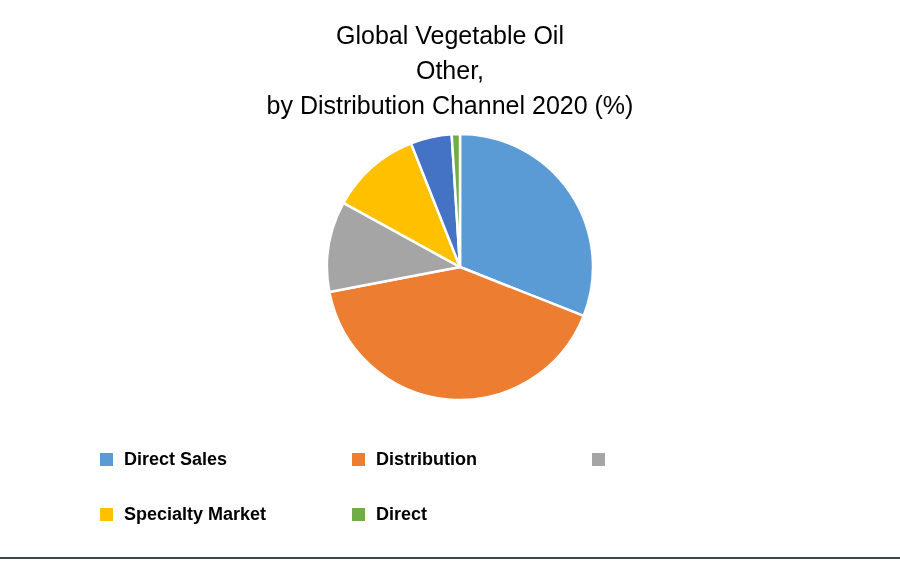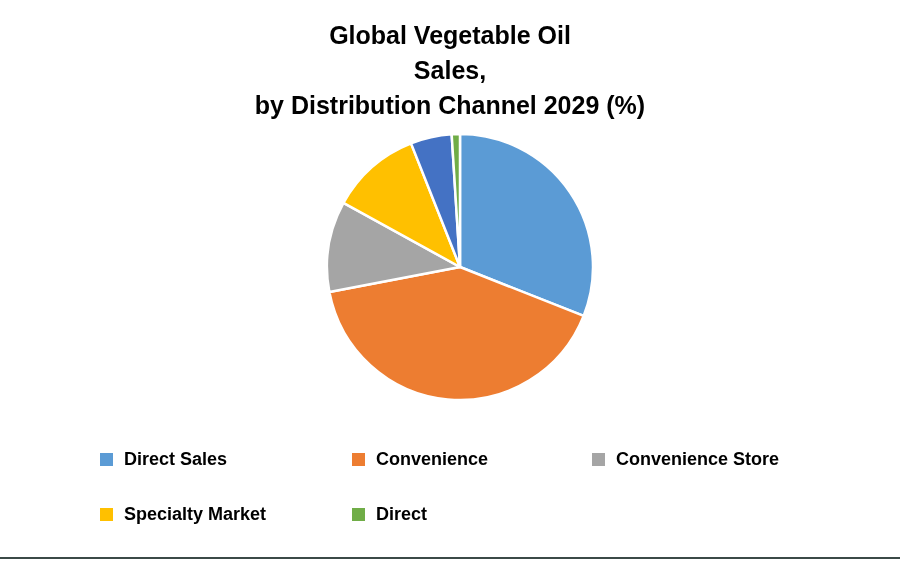--- a/index.html
+++ b/index.html
@@ -22,21 +22,21 @@
     height: 563px;
     box-sizing: border-box;
   }
   .chart-title {
     position: absolute;
     left: 150px;
     top: 18px;
     width: 600px;
     text-align: center;
     font-size: 25px;
-    font-weight: bold;
+    font-weight: normal;
     line-height: 35px;
     color: #000000;
     letter-spacing: 0px;
   }
   .title-line { display: block; white-space: pre; }
   #pie-wrap {
     position: absolute;
     left: 315px;
     top: 124px;
     width: 290px;
@@ -87,22 +87,22 @@
     background: #3B4A47;
   }
 </style>
 </head>
 <body>
 
 <div id="chart-root">
 
   <div class="chart-title">
     <span class="title-line">Global Vegetable Oil</span>
-    <span class="title-line">Sales,</span>
-    <span class="title-line">by Distribution Channel 2029 (%)</span>
+    <span class="title-line">Other,</span>
+    <span class="title-line">by Distribution Channel 2020 (%)</span>
   </div>
 
   <div id="pie-wrap">
     <svg id="pie-svg" width="290" height="290" viewBox="0 0 290 290">
       <g id="pie-slices">
           <path d="M 145 143 L 145.00 10.00 A 133 133 0 0 1 268.66 191.96 Z" fill="#5B9BD5" stroke="#FFFFFF" stroke-width="2.5" stroke-linejoin="round"></path>
           <path d="M 145 143 L 268.66 191.96 A 133 133 0 0 1 14.36 167.92 Z" fill="#ED7D31" stroke="#FFFFFF" stroke-width="2.5" stroke-linejoin="round"></path>
           <path d="M 145 143 L 14.36 167.92 A 133 133 0 0 1 28.45 78.93 Z" fill="#A5A5A5" stroke="#FFFFFF" stroke-width="2.5" stroke-linejoin="round"></path>
           <path d="M 145 143 L 28.45 78.93 A 133 133 0 0 1 96.04 19.34 Z" fill="#FFC000" stroke="#FFFFFF" stroke-width="2.5" stroke-linejoin="round"></path>
           <path d="M 145 143 L 96.04 19.34 A 133 133 0 0 1 136.65 10.26 Z" fill="#4472C4" stroke="#FFFFFF" stroke-width="2.5" stroke-linejoin="round"></path>
@@ -113,26 +113,25 @@
 
   <div class="legend">
 
     <div class="legend-item col-1">
       <span class="legend-swatch" style="background: rgb(91, 155, 213);"></span>
       <span class="legend-label">Direct Sales</span>
     </div>
 
     <div class="legend-item col-2">
       <span class="legend-swatch" style="background: rgb(237, 125, 49);"></span>
-      <span class="legend-label">Convenience</span>
+      <span class="legend-label">Distribution</span>
     </div>
 
     <div class="legend-item col-3">
       <span class="legend-swatch" style="background: rgb(165, 165, 165);"></span>
-      <span class="legend-label">Convenience Store</span>
     </div>
 
     <div class="legend-item col-1">
       <span class="legend-swatch" style="background: rgb(255, 192, 0);"></span>
       <span class="legend-label">Specialty Market</span>
     </div>
 
 
     <div class="legend-item col-3">
       <span class="legend-swatch" style="background: rgb(112, 173, 71);"></span>

